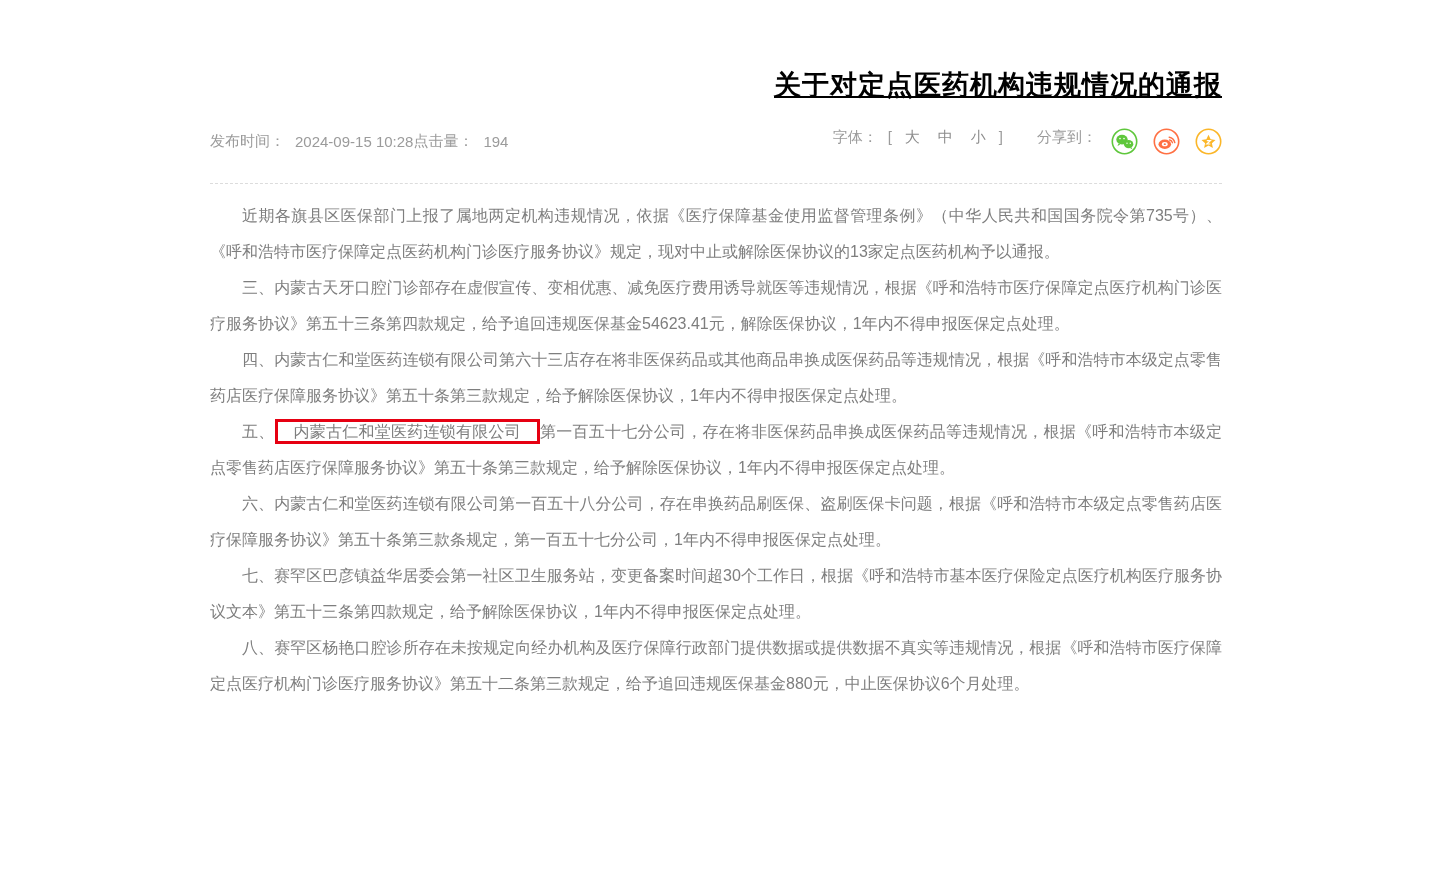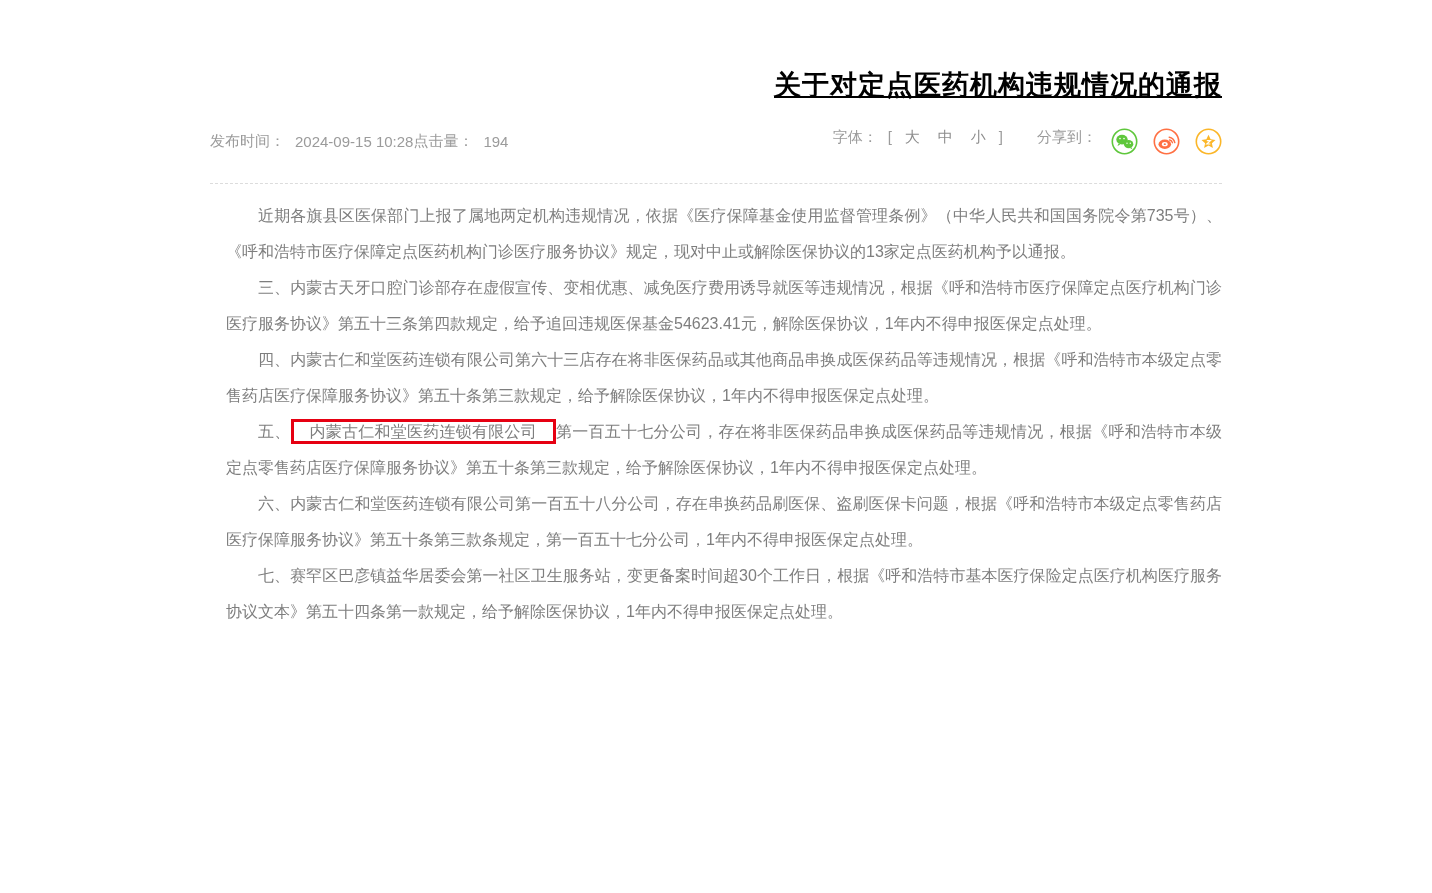--- a/index.html
+++ b/index.html
@@ -40,21 +40,20 @@
     border-top:1px dashed #dcdcdc;
     height:0;
   }
 
   .article {
     margin-top:14px;
     font-size:16px;
     color:#7e7e7e;
     line-height:36px;
     text-align:justify;
-    margin-left:16px;
   }
   .para { margin:0; text-indent:2em; }
   .red-box {
     border:3px solid var(--highlight-red,#e60012);
     padding:1px 16px;
   }
 </style>
 </head>
 <body>
 
@@ -116,17 +115,18 @@
     </div>
 
     <div class="divider"></div>
 
     <div class="article">
         <p class="para"><span>近期各旗县区医保部门上报了属地两定机构违规情况，依据《医疗保障基金使用监督管理条例》（中华人民共和国国务院令第735号）、《呼和浩特市医疗保障定点医药机构门诊医疗服务协议》规定，现对中止或解除医保协议的13家定点医药机构予以通报。</span></p>
         <p class="para"><span>三、内蒙古天牙口腔门诊部存在虚假宣传、变相优惠、减免医疗费用诱导就医等违规情况，根据《呼和浩特市医疗保障定点医疗机构门诊医疗服务协议》第五十三条第四款规定，给予追回违规医保基金54623.41元，解除医保协议，1年内不得申报医保定点处理。</span></p>
         <p class="para"><span>四、内蒙古仁和堂医药连锁有限公司第六十三店存在将非医保药品或其他商品串换成医保药品等违规情况，根据《呼和浩特市本级定点零售药店医疗保障服务协议》第五十条第三款规定，给予解除医保协议，1年内不得申报医保定点处理。</span></p>
         <p class="para"><span>五、</span><span class="red-box">内蒙古仁和堂医药连锁有限公司</span><span>第一百五十七分公司，存在将非医保药品串换成医保药品等违规情况，根据《呼和浩特市本级定点零售药店医疗保障服务协议》第五十条第三款规定，给予解除医保协议，1年内不得申报医保定点处理。</span></p>
         <p class="para"><span>六、内蒙古仁和堂医药连锁有限公司第一百五十八分公司，存在串换药品刷医保、盗刷医保卡问题，根据《呼和浩特市本级定点零售药店医疗保障服务协议》第五十条第三款条规定，第一百五十七分公司，1年内不得申报医保定点处理。</span></p>
-        <p class="para"><span>七、赛罕区巴彦镇益华居委会第一社区卫生服务站，变更备案时间超30个工作日，根据《呼和浩特市基本医疗保险定点医疗机构医疗服务协议文本》第五十四条第一款规定，给予解除医保协议，1年内不得申报医保定点处理。</span></p>
+        <p class="para"><span>七、赛罕区巴彦镇益华居委会第一社区卫生服务站，变更备案时间超30个工作日，根据《呼和浩特市基本医疗保险定点医疗机构医疗服务协议文本》第五十三条第四款规定，给予解除医保协议，1年内不得申报医保定点处理。</span></p>
+        <p class="para"><span>八、赛罕区杨艳口腔诊所存在未按规定向经办机构及医疗保障行政部门提供数据或提供数据不真实等违规情况，根据《呼和浩特市医疗保障定点医疗机构门诊医疗服务协议》第五十二条第三款规定，给予追回违规医保基金880元，中止医保协议6个月处理。</span></p>
       </div>
 
   </div>
 </div>
 
 </body></html>

